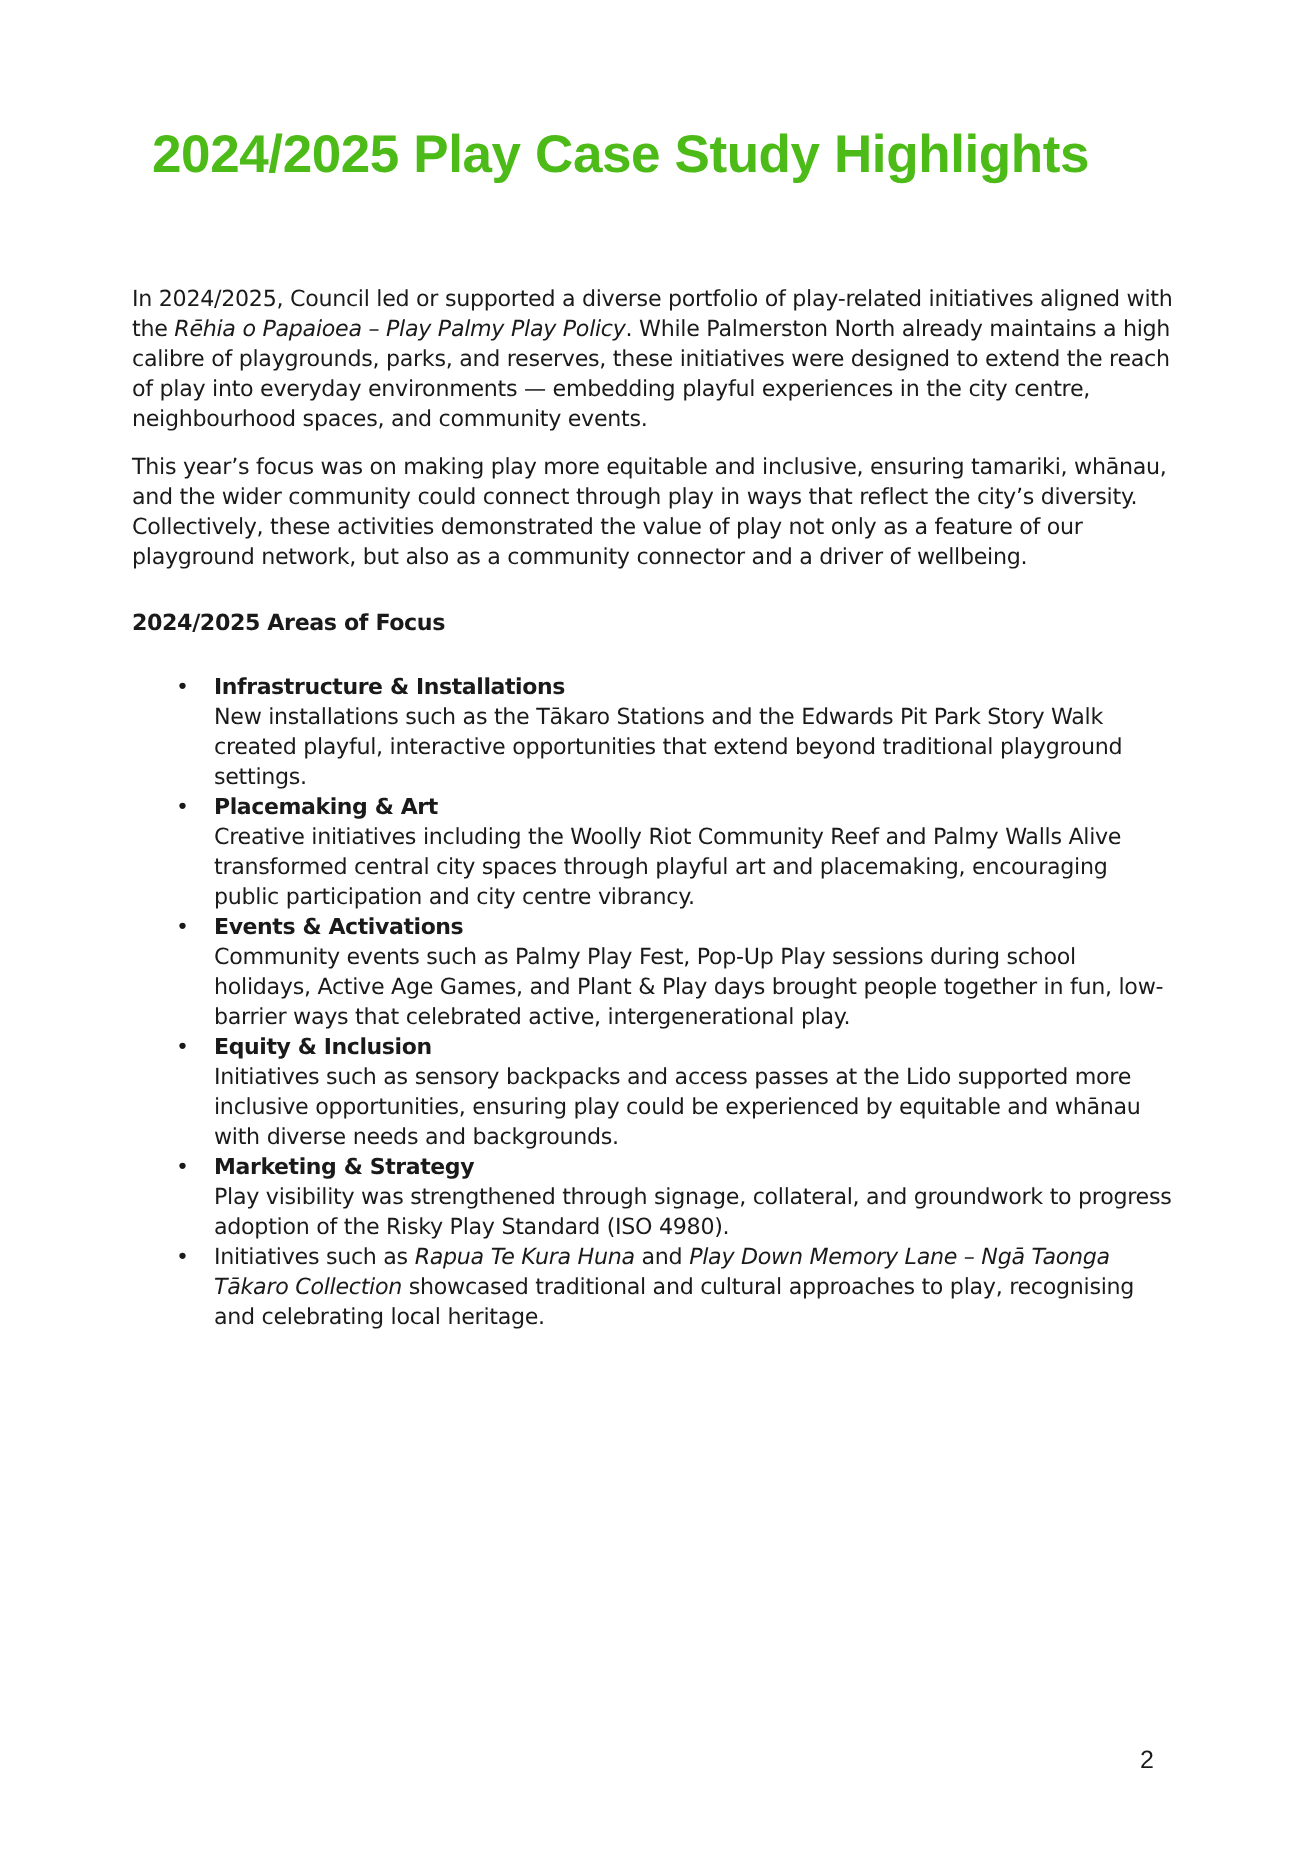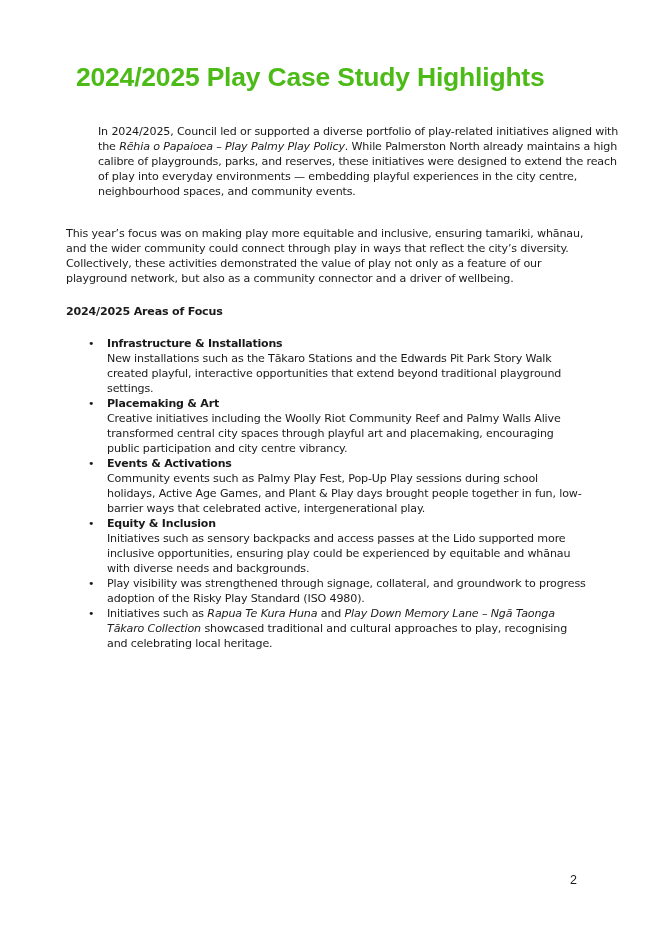--- a/index.html
+++ b/index.html
@@ -37,21 +37,21 @@
     .para {
       position: absolute;
       left: 66px;
       width: 530px;
       margin: 0;
       font-size: 11.1px;
       line-height: 15px;
       letter-spacing: -0.15px;
       color: #1a1a1a;
     }
-    .p1 { top: 124px; margin-left: 32px; }
+    .p1 { top: 142px; }
     .p2 { top: 226px; }
     .section-heading {
       position: absolute;
       left: 66px;
       top: 304px;
       margin: 0;
       font-weight: bold;
       font-size: 11.1px;
       line-height: 15px;
       letter-spacing: -0.2px;
@@ -131,20 +131,21 @@
       <span class="item-title">Events &amp; Activations</span>
       <span class="item-desc">Community events such as Palmy Play Fest, Pop-Up Play sessions during school holidays, Active Age Games, and Plant &amp; Play days brought people together in fun, low-barrier ways that celebrated active, intergenerational play.</span>
     </li>
     <li class="focus-item">
       <span class="bullet">•</span>
       <span class="item-title">Equity &amp; Inclusion</span>
       <span class="item-desc">Initiatives such as sensory backpacks and access passes at the Lido supported more inclusive opportunities, ensuring play could be experienced by equitable and whānau with diverse needs and backgrounds.</span>
     </li>
     <li class="focus-item">
       <span class="bullet">•</span>
+      <span class="item-title">Marketing &amp; Strategy</span>
       <span class="item-desc">Play visibility was strengthened through signage, collateral, and groundwork to progress adoption of the Risky Play Standard (ISO 4980).</span>
     </li>
     <li class="focus-item">
       <span class="bullet">•</span>
       <span class="item-desc"><span>Initiatives such as </span><em>Rapua Te Kura Huna</em><span> and </span><em>Play Down Memory Lane – Ngā Taonga Tākaro Collection</em><span> showcased traditional and cultural approaches to play, recognising and celebrating local heritage.</span></span>
     </li>
   </ul>
 
   <div class="page-number">2</div>
 

